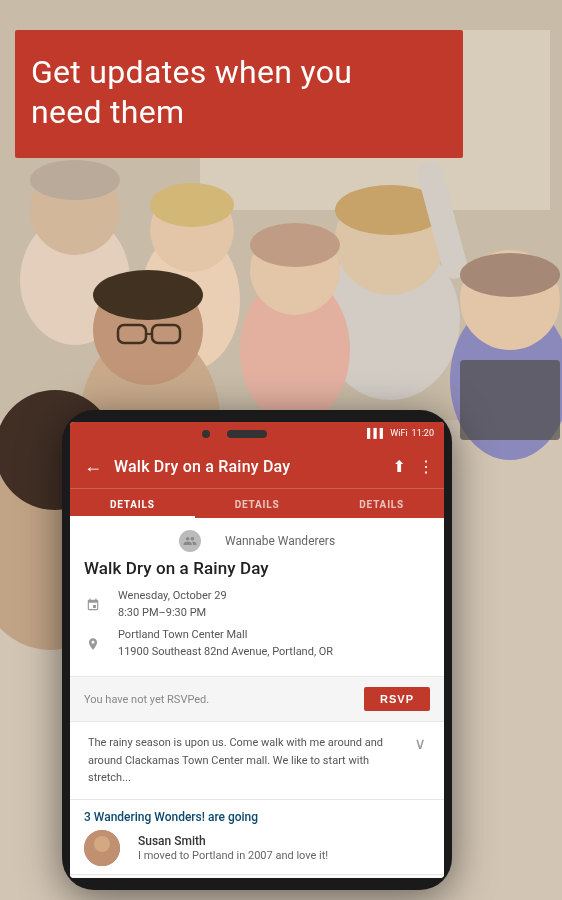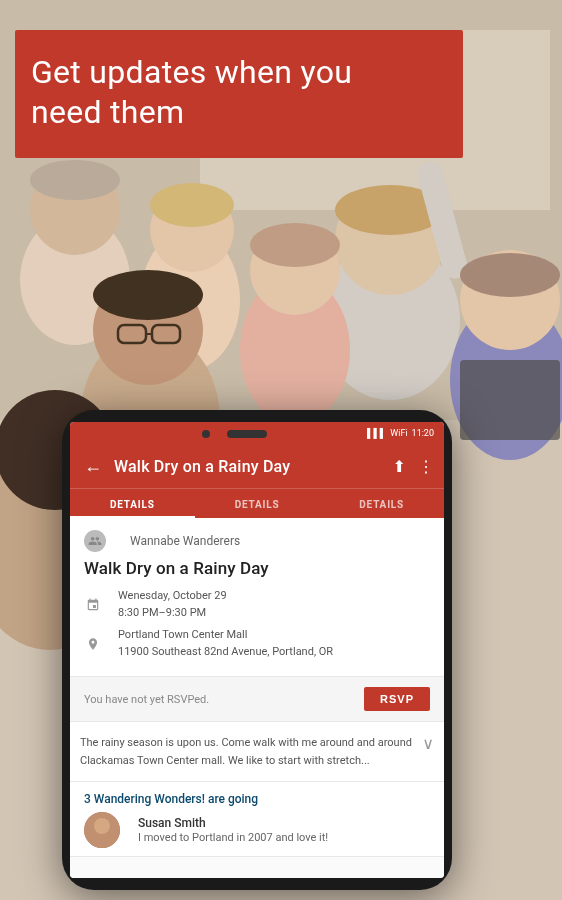--- a/index.html
+++ b/index.html
@@ -186,20 +186,21 @@
       background: #fff;
       padding: 12px 14px 10px;
       border-bottom: 1px solid #e8e8e8;
     }
 
     .group-row {
       display: flex;
       align-items: center;
       gap: 24px;
       margin-bottom: 6px;
+      justify-content: center;
     }
 
     .group-icon {
       width: 22px;
       height: 22px;
       background: #bbb;
       border-radius: 50%;
       display: flex;
       align-items: center;
       justify-content: center;
@@ -273,21 +274,21 @@
       letter-spacing: 1px;
       padding: 6px 16px;
       border: none;
       border-radius: 2px;
       cursor: pointer;
     }
 
     
     .description-section {
       background: #fff;
-      padding: 12px 10px;
+      padding: 12px 18px;
       border-bottom: 1px solid #e8e8e8;
       display: flex;
       align-items: flex-start;
       justify-content: space-between;
     }
 
     .description-text {
       font-size: 11px;
       color: #555;
       line-height: 1.6;

